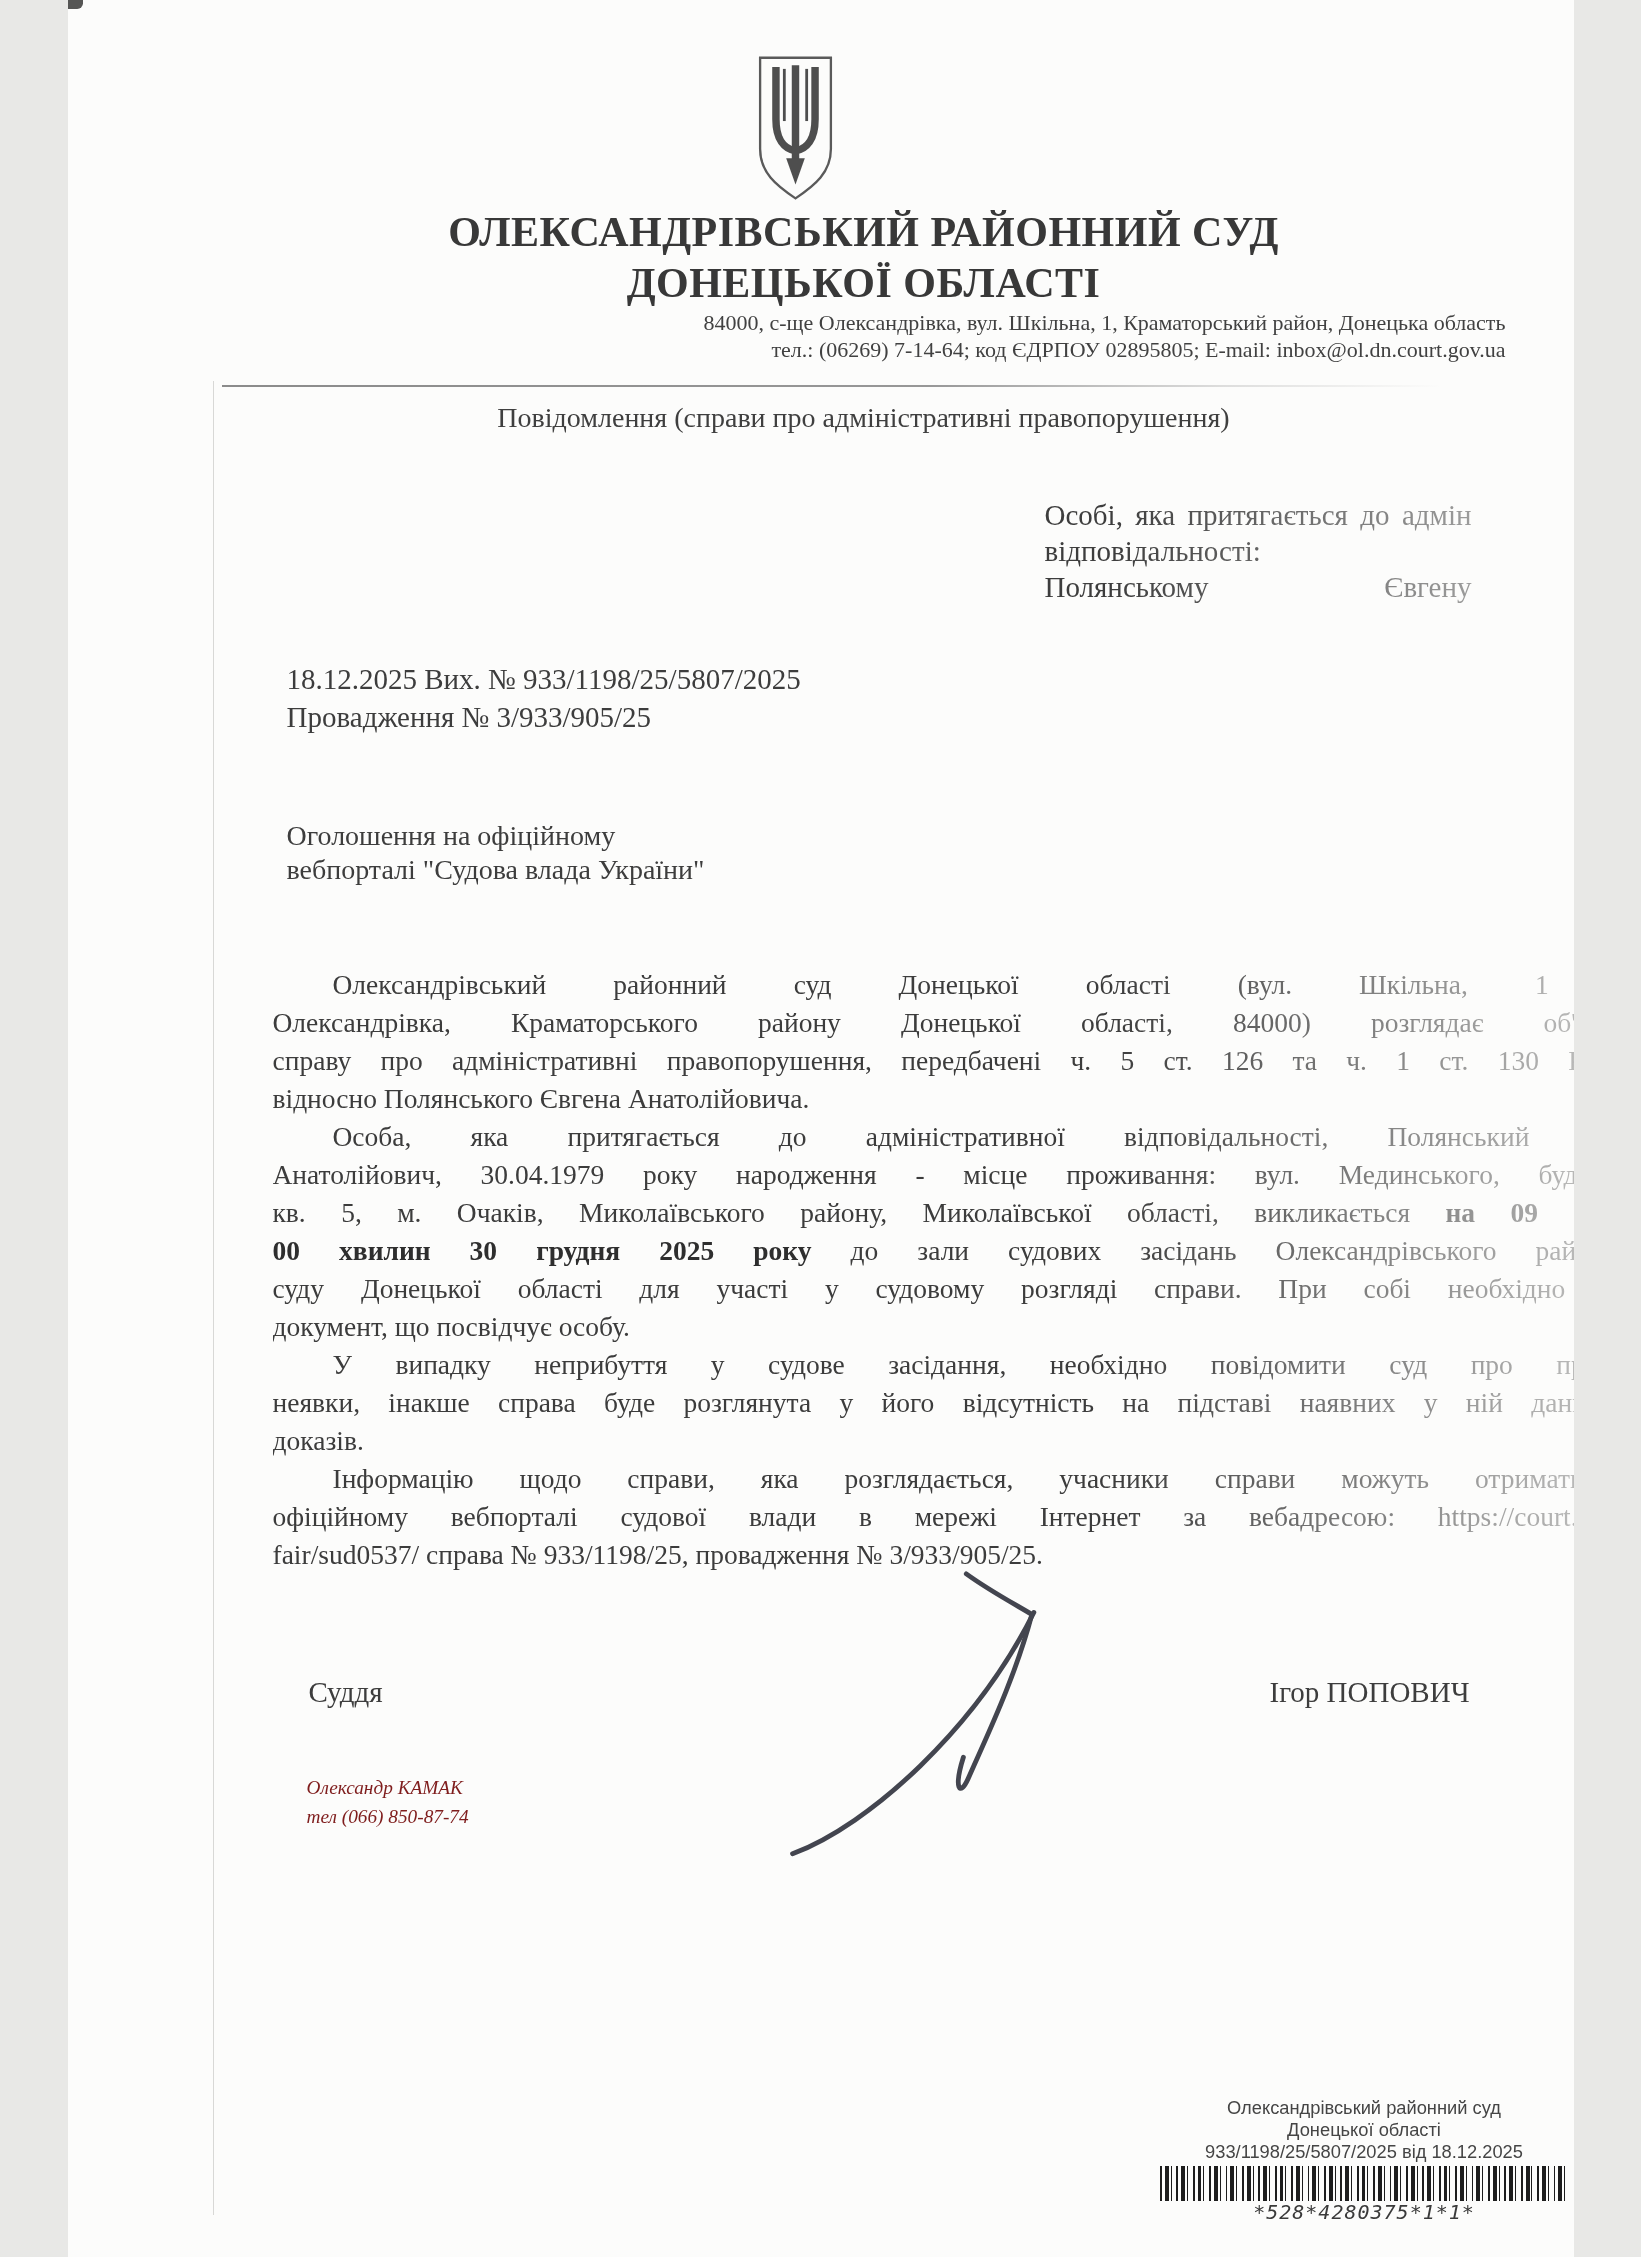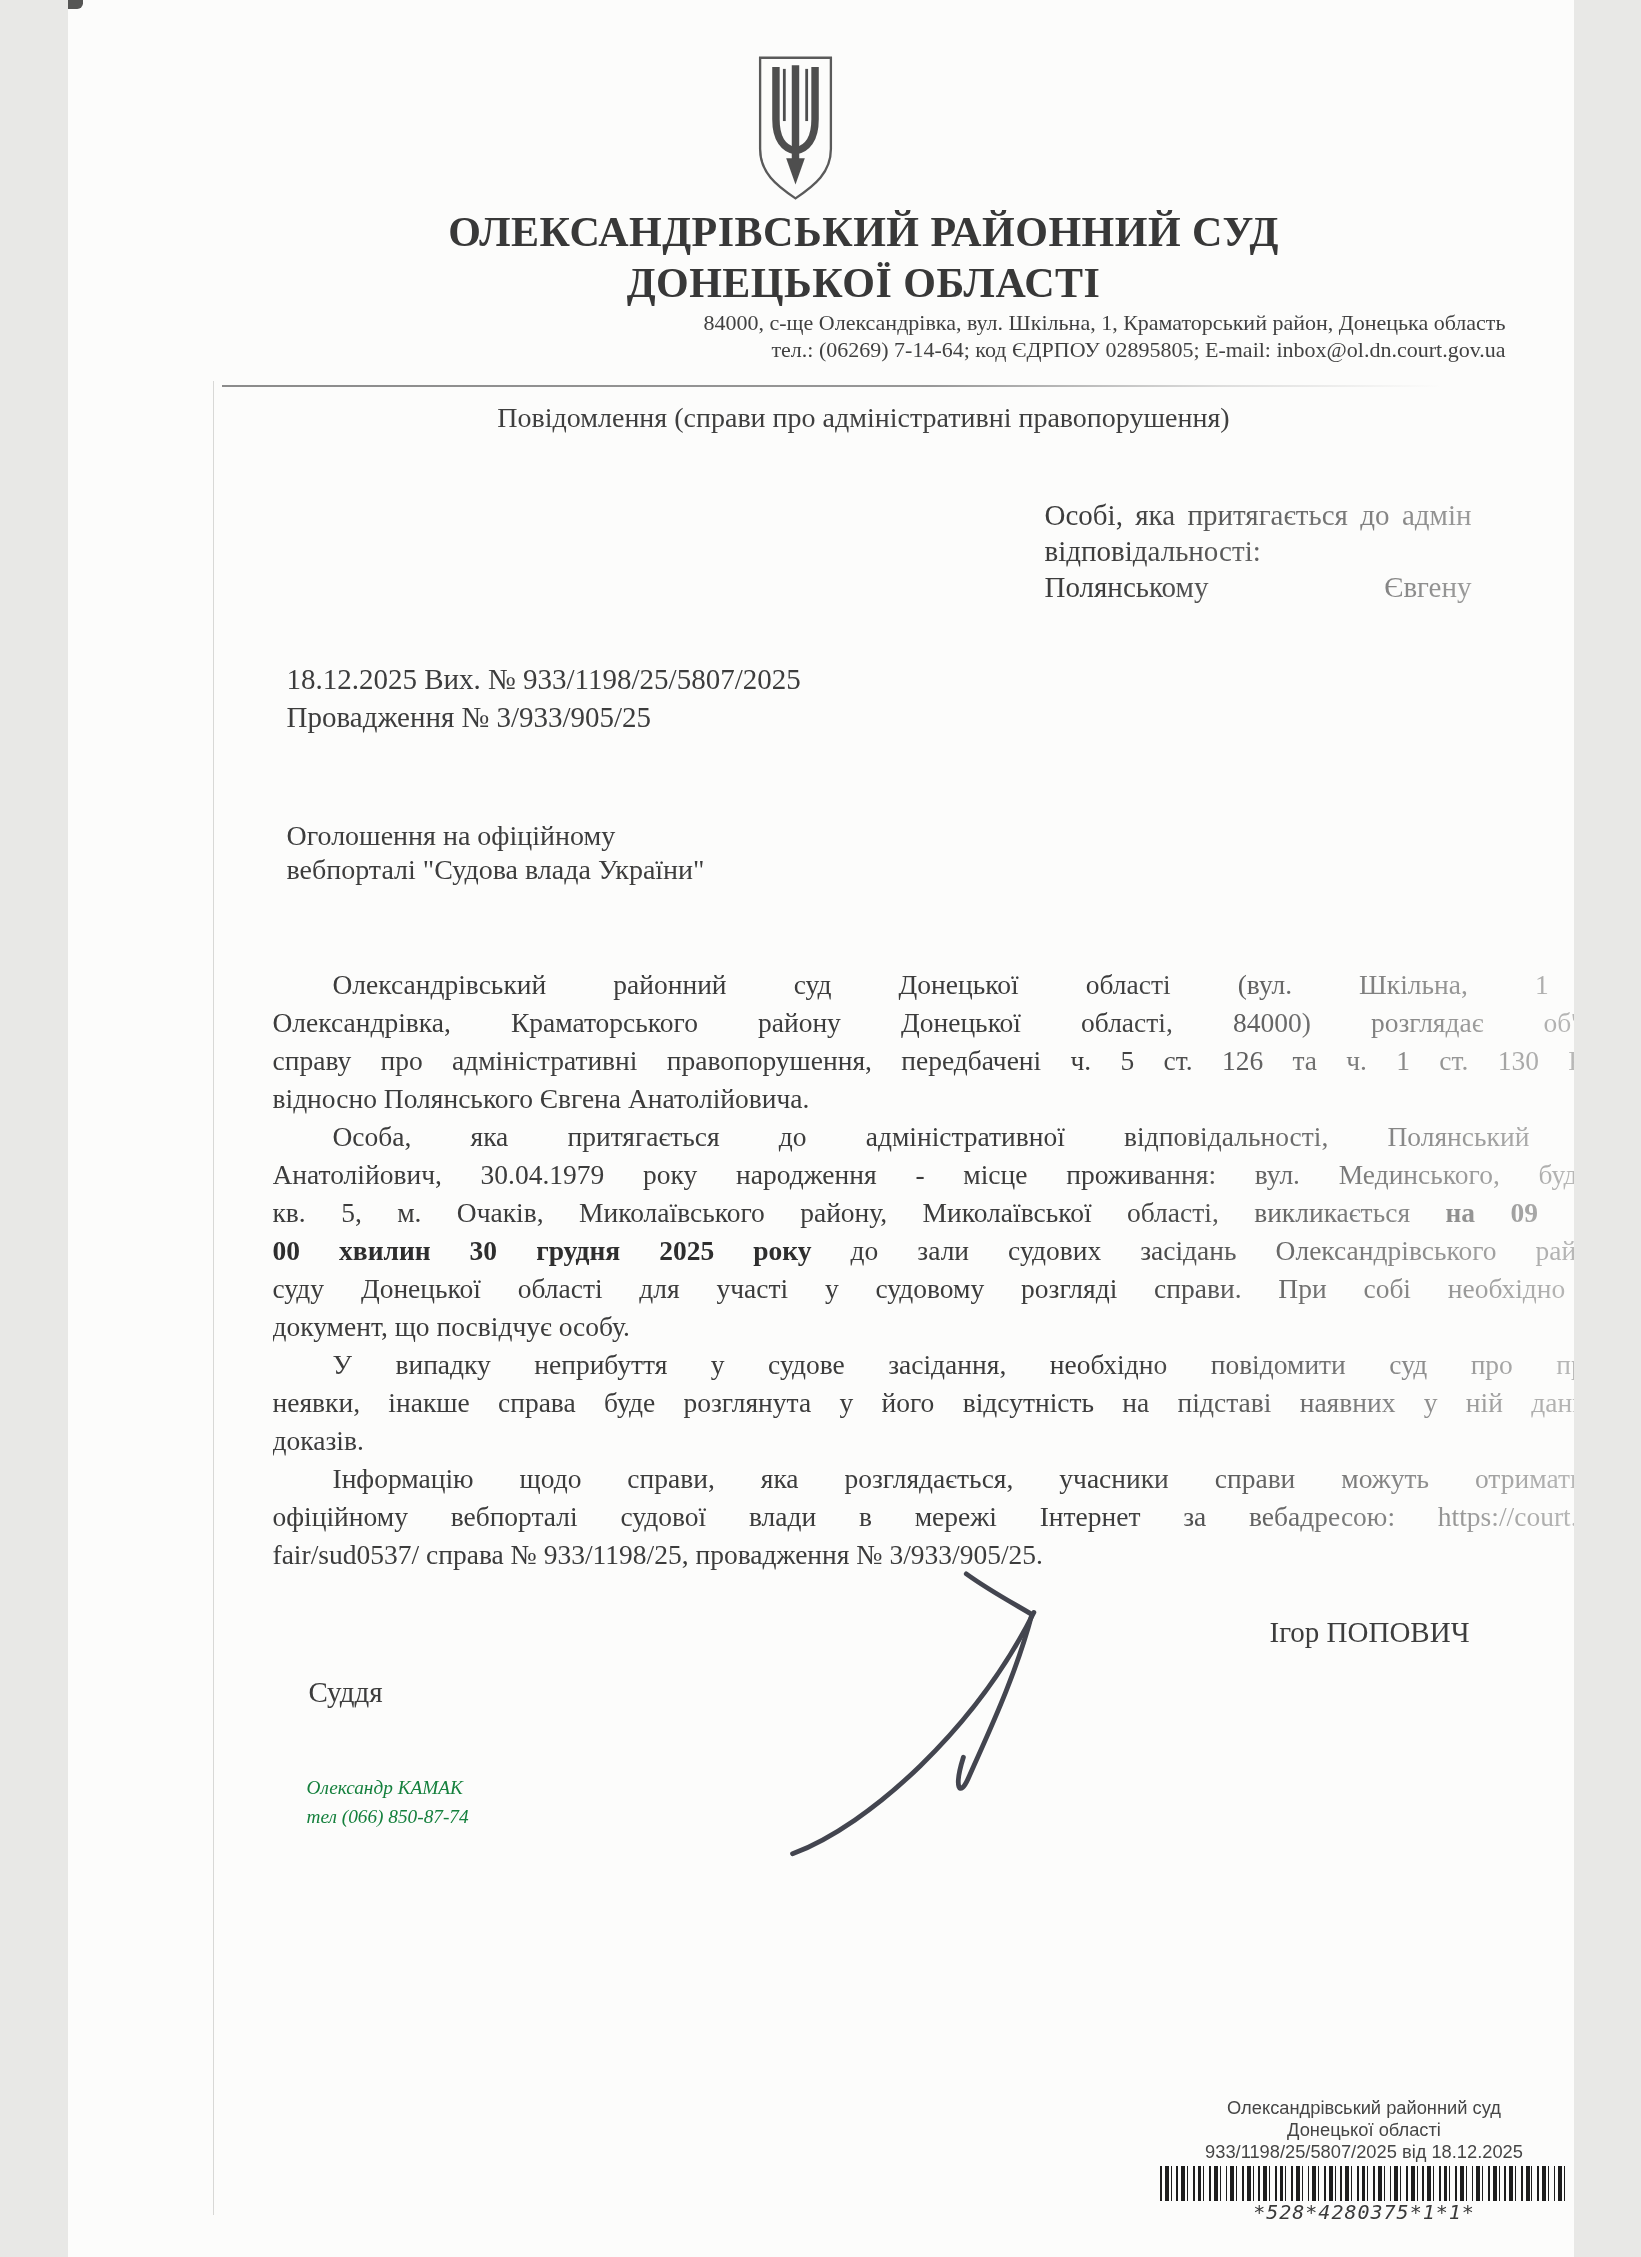--- a/index.html
+++ b/index.html
@@ -32,23 +32,23 @@
   .reference{position:absolute;left:219px;top:660px;font-size:29px;line-height:38px;color:#3d3d3d;}
   .announcement{position:absolute;left:219px;top:819px;font-size:28px;line-height:34px;color:#3d3d3d;}
   
   .body-text{position:absolute;left:205px;top:966px;width:1385px;font-size:27.5px;color:#3c3c3c;}
   .bl{height:38px;line-height:38px;overflow:hidden;text-align:justify;text-align-last:justify;}
   .bl.last{text-align:left;text-align-last:left;}
   .bl.indent{text-indent:60px;}
   .bold{font-weight:bold;color:#2e2e2e;}
   
   .judge-label{position:absolute;left:241px;top:1676px;font-size:29px;color:#3d3d3d;}
-  .judge-name{position:absolute;left:1202px;top:1616px;font-size:29px;color:#3d3d3d;}
+  .judge-name{position:absolute;left:1202px;top:1676px;font-size:29px;color:#3d3d3d;}
   .signature{position:absolute;left:657px;top:1535px;width:415px;height:348px;}
-  .clerk{position:absolute;left:239px;top:1773px;font-size:19.3px;line-height:29px;font-style:italic;color:#15803d;}
+  .clerk{position:absolute;left:239px;top:1773px;font-size:19.3px;line-height:29px;font-style:italic;color:#7f1d1d;}
   
   .footer{position:absolute;left:1089px;top:2097px;width:415px;text-align:center;
     font-family:"Liberation Sans", sans-serif;font-size:18.3px;line-height:22px;color:#454545;}
   .barcode{width:409px;height:35px;margin:2.9px auto 0 auto;
     background:repeating-linear-gradient(90deg,#1d1d1d 0 1.9px,transparent 1.9px 4.8px,#1d1d1d 4.8px 8.7px,transparent 8.7px 10.6px,#1d1d1d 10.6px 11.6px,transparent 11.6px 16.4px);}
   .barcode-text{font-family:"DejaVu Sans Mono", monospace;font-size:20px;color:#3a3a3a;letter-spacing:1px;font-style:italic;}
 </style>
 </head>
 <body>
 

